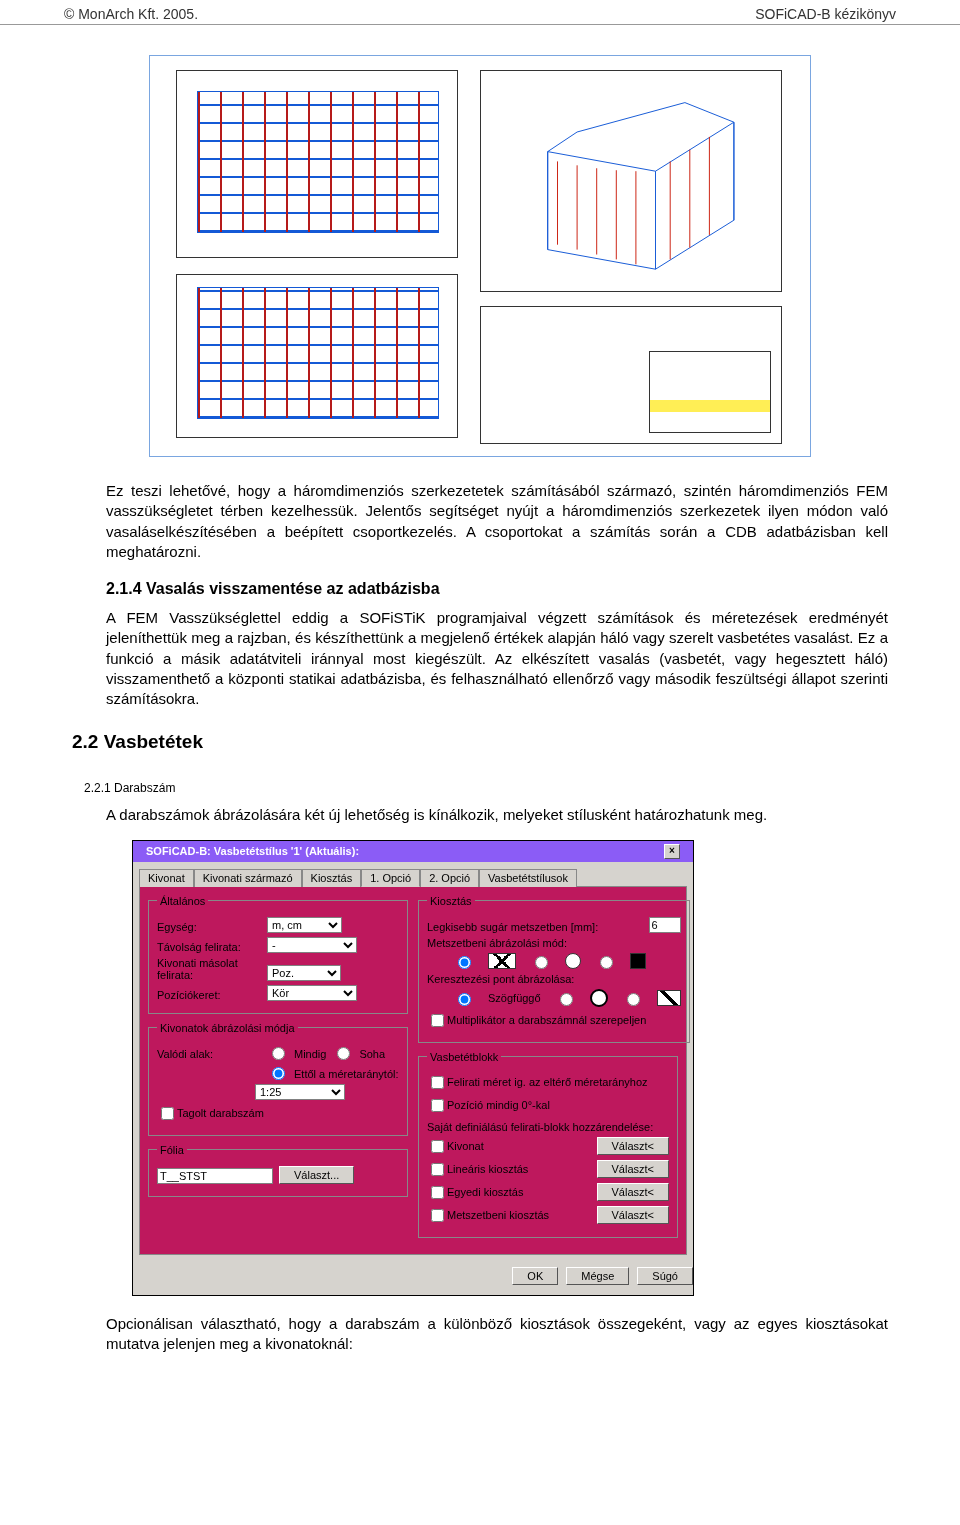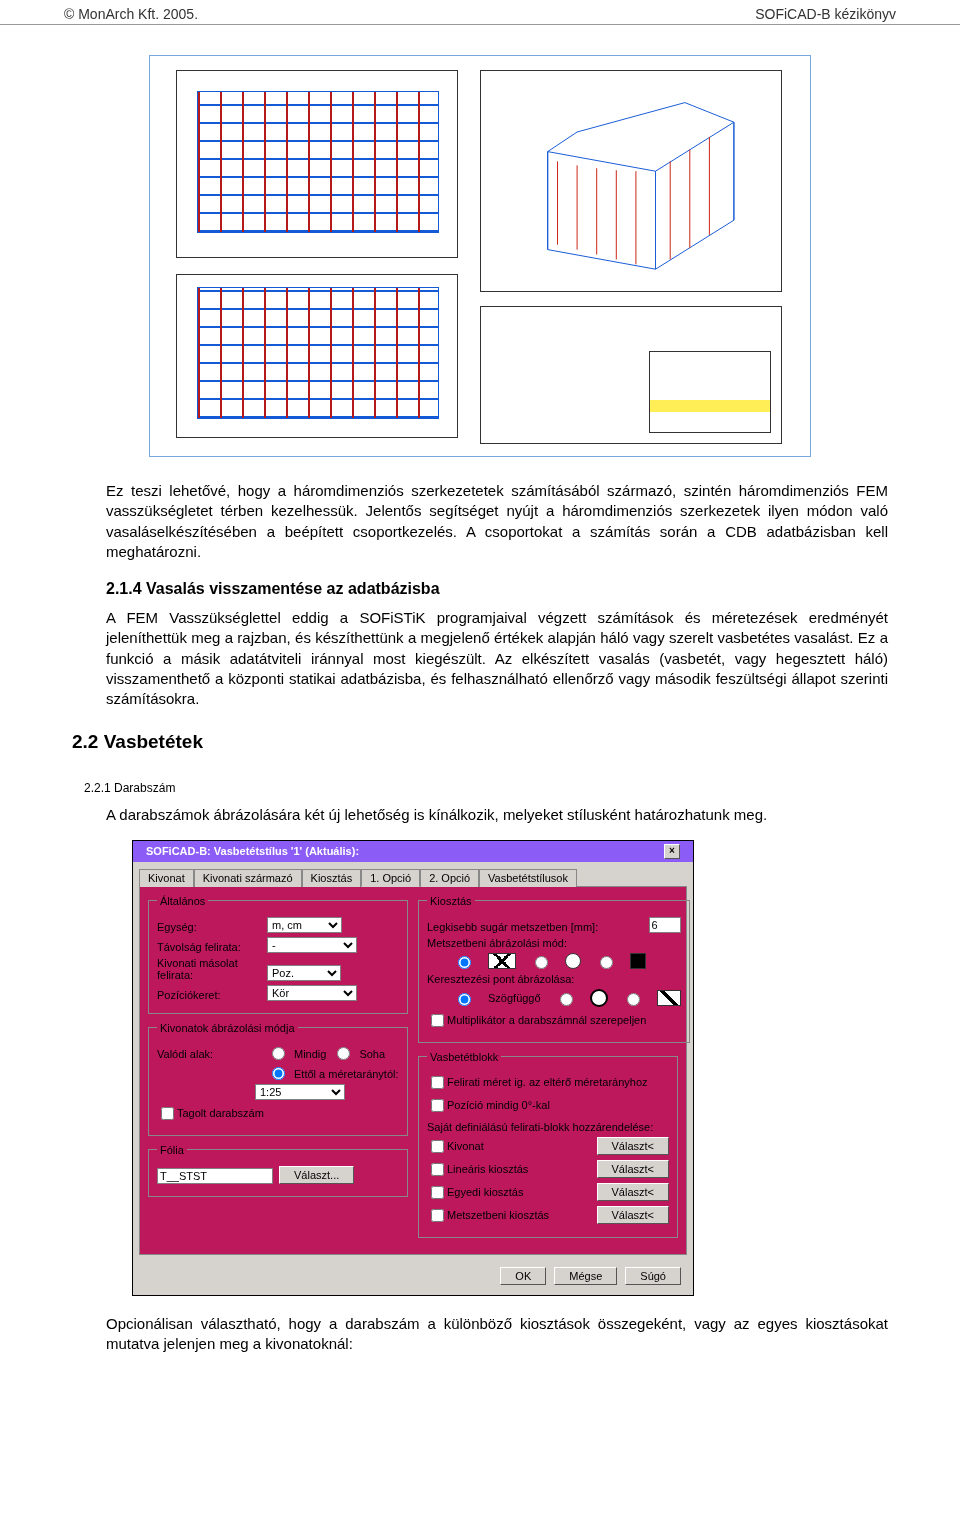--- a/index.html
+++ b/index.html
@@ -32,21 +32,21 @@
   fieldset{border:1px solid #888;margin:0 0 8px 0;padding:6px 8px 8px 8px}
   legend{font-size:11px;padding:0 3px}
   .col{flex:1;min-width:0}
   .row{display:flex;align-items:flex-end;gap:6px;margin:4px 0}
   .row label{flex:0 0 104px}
   select,input[type=text]{border:1px solid #808080;background:#fff;font-size:11px;padding:1px 2px;font-family:inherit}
   select{padding:0}
   .btn{border:1px solid #fff;border-right-color:#555;border-bottom-color:#555;background:#d6d3ce;padding:2px 14px;font-size:11px}
   .radio-row{display:flex;align-items:center;gap:14px;margin:4px 0 4px 26px}
   .chk-row{display:flex;align-items:center;margin:4px 0}
-  .btns{display:flex;justify-content:flex-end;gap:8px;padding:6px 12px 10px 8px}
+  .btns{display:flex;justify-content:flex-end;gap:8px;padding:6px 0 10px 8px}
   .shape{display:inline-block;width:26px;height:14px;border:1px solid #333;background:#fff;vertical-align:middle}
   .shape.x{background:linear-gradient(45deg,transparent 45%,#000 45% 55%,transparent 55%),linear-gradient(-45deg,transparent 45%,#000 45% 55%,transparent 55%),#fff}
   .shape.circ{border-radius:50%;width:14px}
   .shape.sq{width:14px;background:#000}
   .slash{background:linear-gradient(45deg,transparent 44%,#000 44% 56%,transparent 56%),#fff;width:22px}
   .ring{width:14px;border:2px solid #000;border-radius:50%;background:#fff}
   .footer{position:absolute;bottom:18px;left:64px;right:64px;border-top:1px solid #999;padding-top:4px;display:flex;justify-content:flex-end;gap:40px;font-size:14px;font-weight:bold;font-style:italic;color:#333}
   .pgnum{font-style:normal}
 </style>
 </head>

